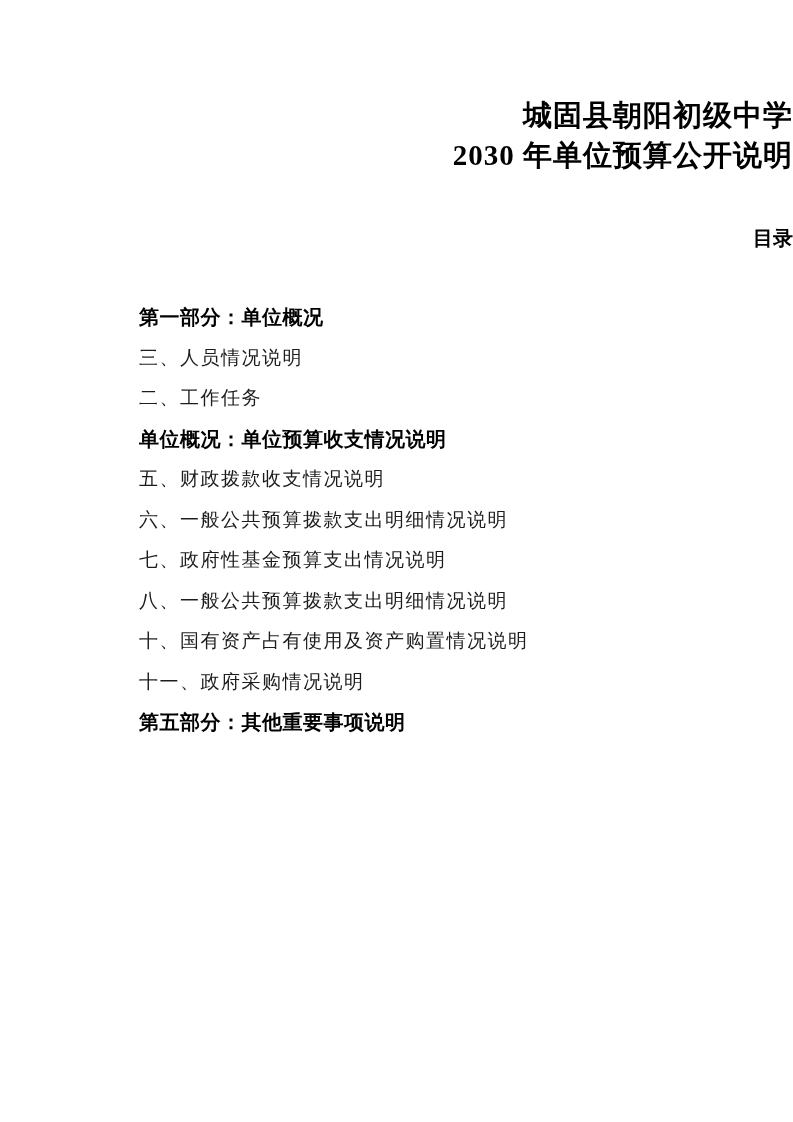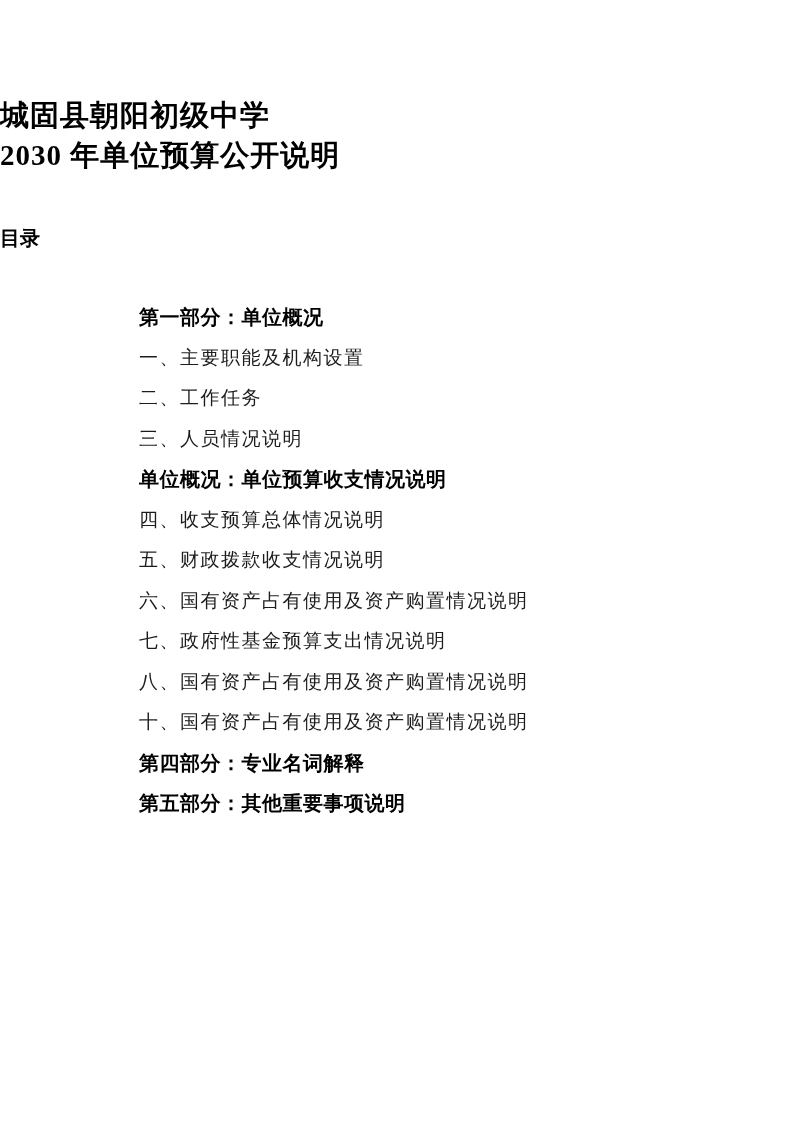--- a/index.html
+++ b/index.html
@@ -16,37 +16,37 @@
     background: #ffffff;
     overflow: hidden;
     font-family: "Liberation Serif", serif;
     color: #000000;
   }
   .title-block {
     position: absolute;
     top: 95px;
     left: 0;
     width: 100%;
-    text-align: left;
+    text-align: right;
   }
   .title-line {
     font-family: "Liberation Serif", serif;
     font-weight: 700;
     font-size: 29px;
     line-height: 40px;
     letter-spacing: 1px;
     color: #000000;
     white-space: nowrap;
   }
   .toc-heading {
     position: absolute;
     top: 227px;
     left: 0;
     width: 100%;
-    text-align: left;
+    text-align: right;
     font-family: "Liberation Sans", sans-serif;
     font-weight: 700;
     font-size: 20px;
     line-height: 22px;
     color: #000000;
   }
   .toc {
     position: absolute;
     top: 297px;
     left: 139px;
@@ -80,27 +80,25 @@
 
   <div class="title-block">
     <div class="title-line">城固县朝阳初级中学</div>
     <div class="title-line">2030 年单位预算公开说明</div>
   </div>
 
   <div class="toc-heading">目录</div>
 
   <div class="toc">
     <div class="toc-line section">第一部分：单位概况</div>
-    <div class="toc-line item">一、主要职能及机构设置</div>
+    <div class="toc-line item">三、人员情况说明</div>
     <div class="toc-line item">二、工作任务</div>
-    <div class="toc-line item">三、人员情况说明</div>
     <div class="toc-line section">单位概况：单位预算收支情况说明</div>
-    <div class="toc-line item">四、收支预算总体情况说明</div>
     <div class="toc-line item">五、财政拨款收支情况说明</div>
-    <div class="toc-line item">六、国有资产占有使用及资产购置情况说明</div>
+    <div class="toc-line item">六、一般公共预算拨款支出明细情况说明</div>
     <div class="toc-line item">七、政府性基金预算支出情况说明</div>
-    <div class="toc-line item">八、国有资产占有使用及资产购置情况说明</div>
+    <div class="toc-line item">八、一般公共预算拨款支出明细情况说明</div>
     <div class="toc-line item">十、国有资产占有使用及资产购置情况说明</div>
-    <div class="toc-line section">第四部分：专业名词解释</div>
+    <div class="toc-line item">十一、政府采购情况说明</div>
     <div class="toc-line section">第五部分：其他重要事项说明</div>
   </div>
 
 </div>
 
 </body></html>

